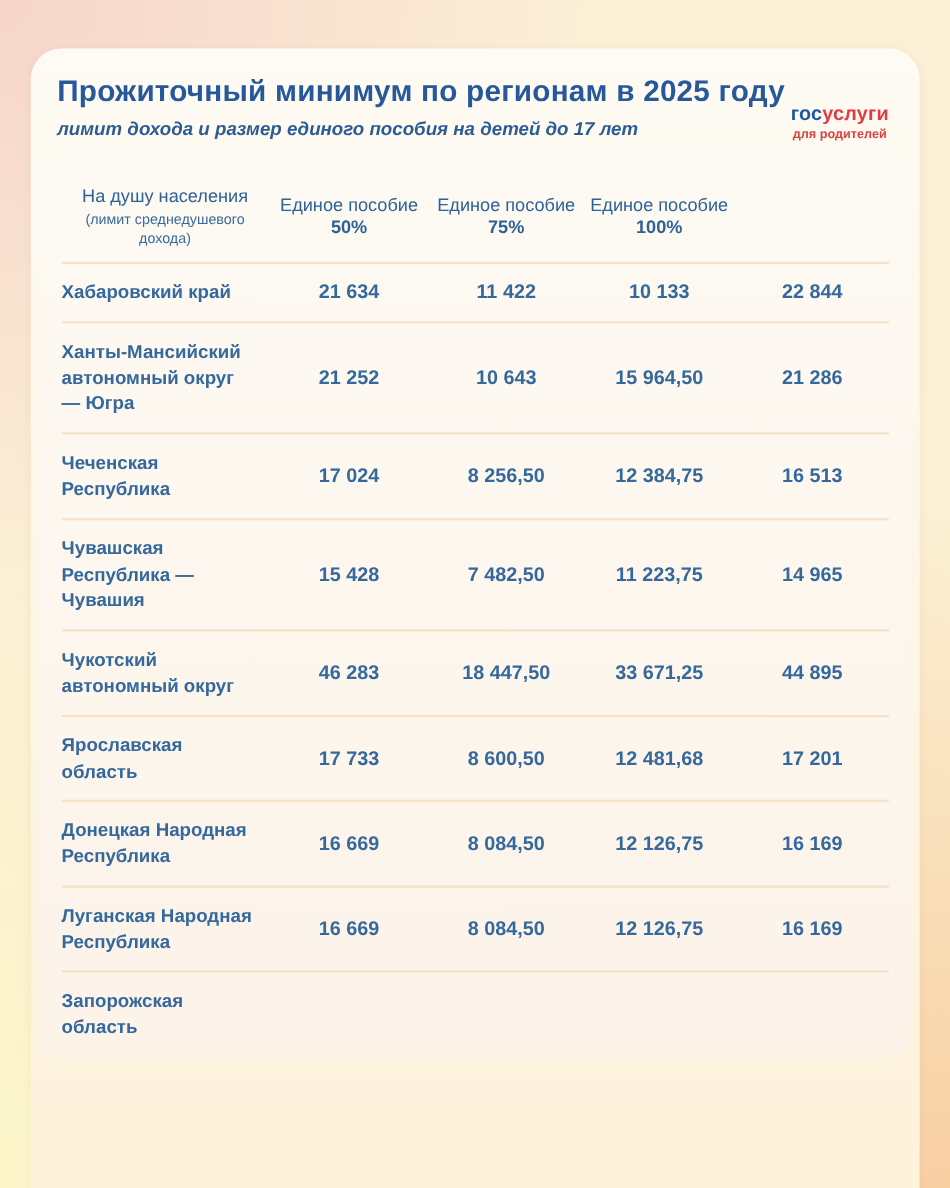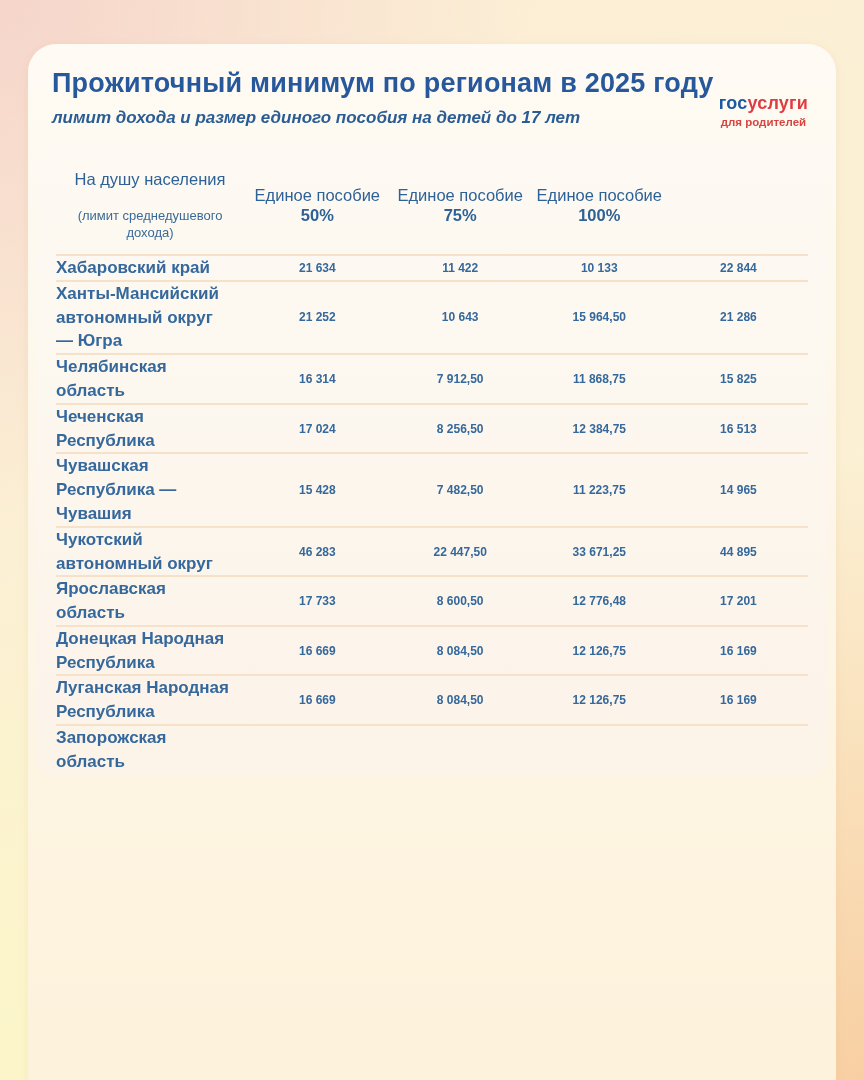--- a/index.html
+++ b/index.html
@@ -29,32 +29,32 @@
 
   .table-card {
     margin:0 8px; border-radius:20px;
     background:linear-gradient(180deg, #fdfaf3 0%, #fcf3e9 100%);
     padding:8px 20px 2px 20px;
   }
   .t-row {
     display:grid;
     grid-template-columns:25% 19.5% 18.5% 18.5% 18.5%;
     align-items:center;
-    padding:0 0;
+    padding:14px 0;
     border-bottom:2px solid #f6e2c8;
   }
   .t-row:last-child { border-bottom:none; }
   .t-head { padding:16px 0 13px 0; align-items:center; }
   .head-cell { text-align:center; }
   .head-cell.first { text-align:left; }
   .head-label { font-size:16.5px; font-weight:normal; color:#2e6297; line-height:1.3; }
-  .head-sub { font-size:13px; font-weight:normal; color:#3a6a9a; margin-top:18px; line-height:1.25; }
+  .head-sub { font-size:13px; font-weight:normal; color:#3a6a9a; margin-top:2px; line-height:1.25; }
   .head-pct { font-size:16.5px; font-weight:bold; color:#2e6297; margin-top:0; }
   .region-cell { font-size:17px; font-weight:bold; color:#35689c; line-height:1.4; padding-right:10px; }
-  .num-cell { font-size:12px; font-weight:bold; color:#35689c; text-align:center; white-space:nowrap; }
+  .num-cell { font-size:18px; font-weight:bold; color:#35689c; text-align:center; white-space:nowrap; }
 </style>
 </head>
 <body>
 
 <div class="big-card">
 
   <div class="card-header">
     <div>
       <div class="title">Прожиточный минимум по регионам в 2025 году</div>
       <div class="subtitle">лимит дохода и размер единого пособия на детей до 17 лет</div>
@@ -93,52 +93,45 @@
           <div class="num-cell">22 844</div>
         </div>
         <div class="t-row">
           <div class="region-cell">Ханты-Мансийский автономный округ — Югра</div>
           <div class="num-cell">21 252</div>
           <div class="num-cell">10 643</div>
           <div class="num-cell">15 964,50</div>
           <div class="num-cell">21 286</div>
         </div>
         <div class="t-row">
-          <div class="region-cell">Челябинская область</div>
-          <div class="num-cell">16 314</div>
-          <div class="num-cell">7 912,50</div>
-          <div class="num-cell">11 868,75</div>
-          <div class="num-cell">15 825</div>
-        </div>
-        <div class="t-row">
           <div class="region-cell">Чеченская Республика</div>
           <div class="num-cell">17 024</div>
           <div class="num-cell">8 256,50</div>
           <div class="num-cell">12 384,75</div>
           <div class="num-cell">16 513</div>
         </div>
         <div class="t-row">
           <div class="region-cell">Чувашская Республика — Чувашия</div>
           <div class="num-cell">15 428</div>
           <div class="num-cell">7 482,50</div>
           <div class="num-cell">11 223,75</div>
           <div class="num-cell">14 965</div>
         </div>
         <div class="t-row">
           <div class="region-cell">Чукотский автономный округ</div>
           <div class="num-cell">46 283</div>
-          <div class="num-cell">22 447,50</div>
+          <div class="num-cell">18 447,50</div>
           <div class="num-cell">33 671,25</div>
           <div class="num-cell">44 895</div>
         </div>
         <div class="t-row">
           <div class="region-cell">Ярославская область</div>
           <div class="num-cell">17 733</div>
           <div class="num-cell">8 600,50</div>
-          <div class="num-cell">12 776,48</div>
+          <div class="num-cell">12 481,68</div>
           <div class="num-cell">17 201</div>
         </div>
         <div class="t-row">
           <div class="region-cell">Донецкая Народная Республика</div>
           <div class="num-cell">16 669</div>
           <div class="num-cell">8 084,50</div>
           <div class="num-cell">12 126,75</div>
           <div class="num-cell">16 169</div>
         </div>
         <div class="t-row">

